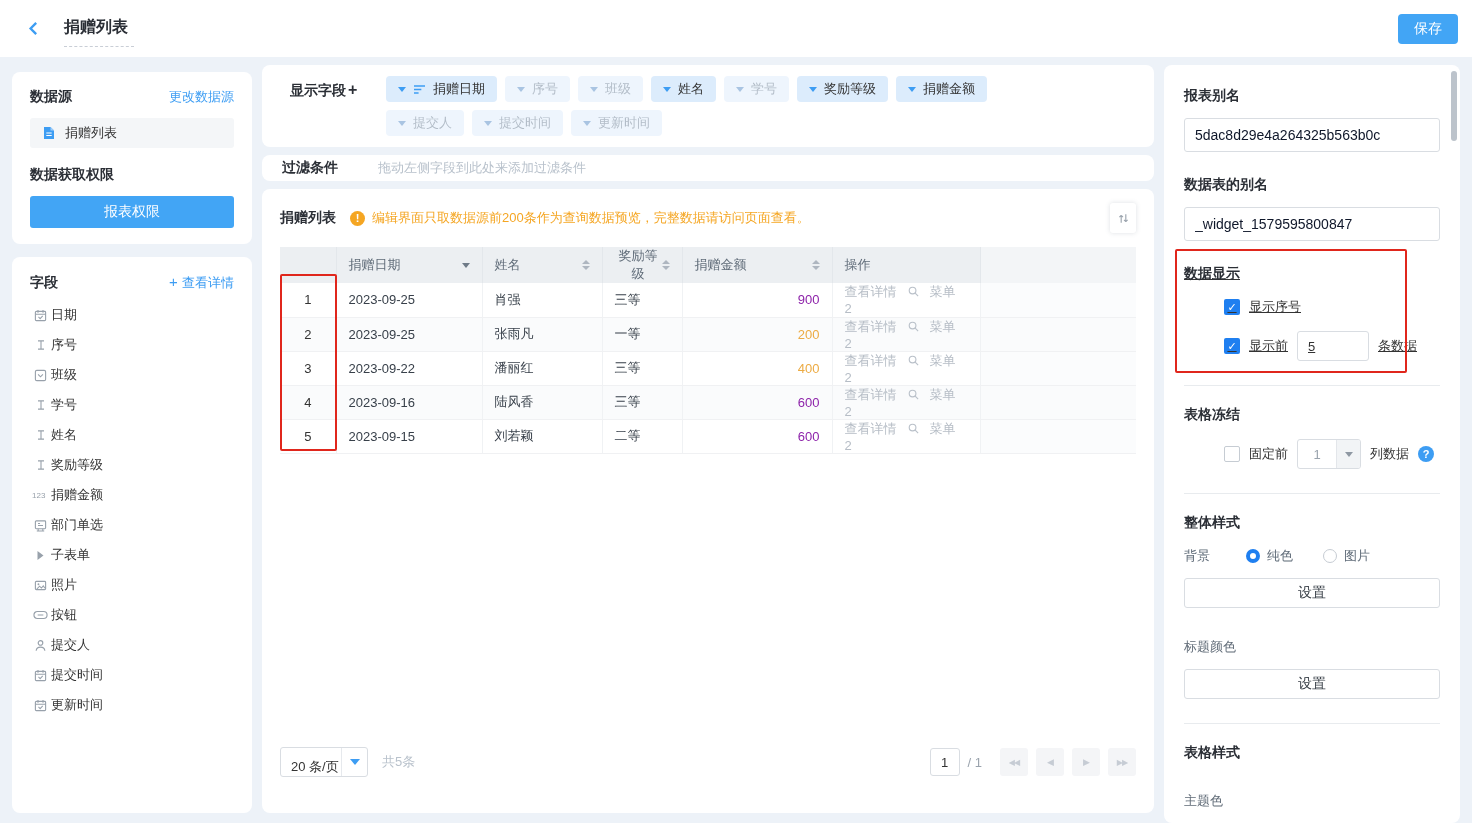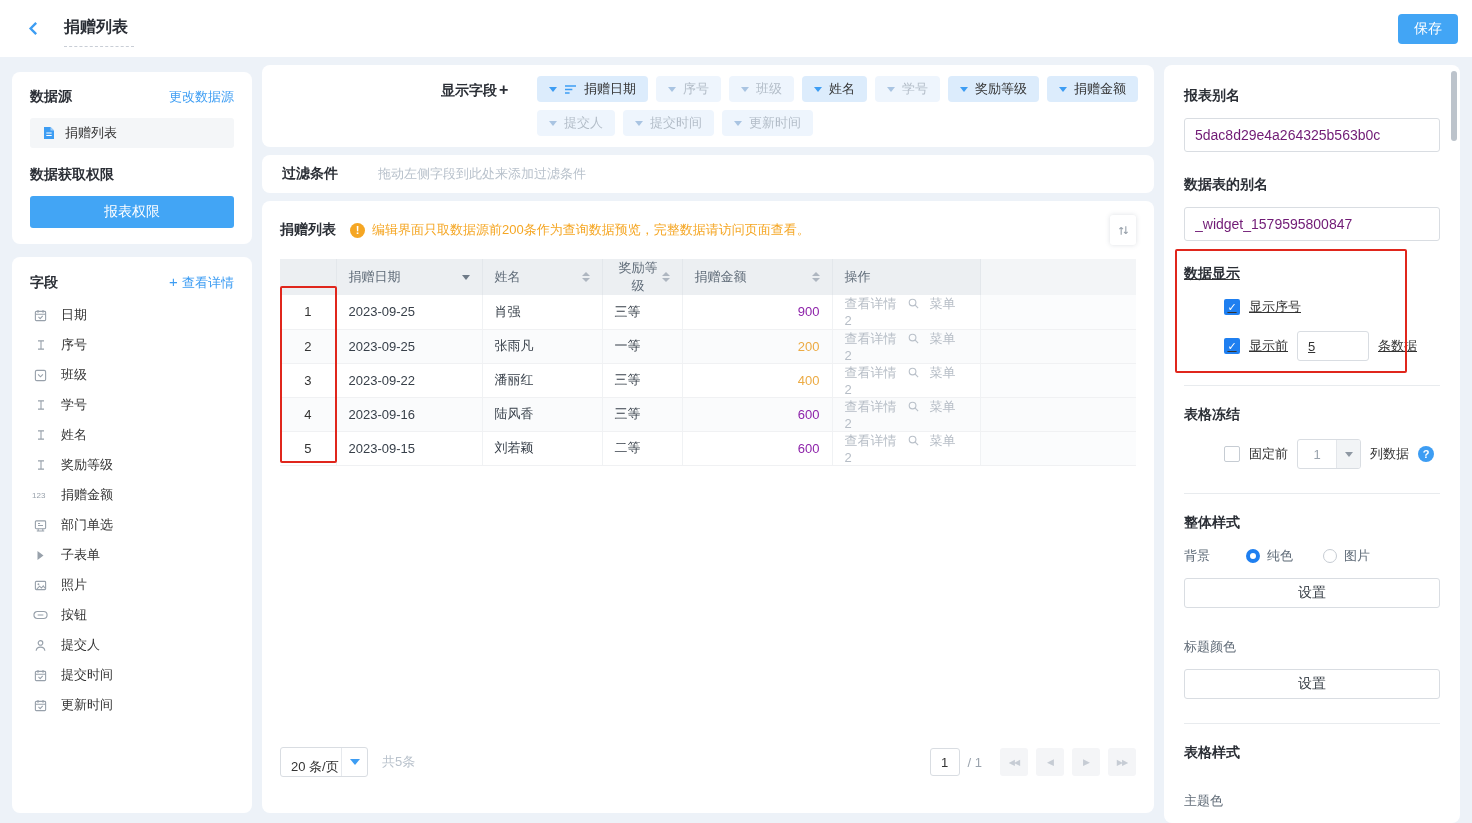--- a/index.html
+++ b/index.html
@@ -24,37 +24,37 @@
   .ds-card { padding:16px 18px 16px; }
   .sec-head { display:flex; justify-content:space-between; align-items:center; }
   .sec-title { font-weight:bold; font-size:14px; color:#2b2f36; }
   .link { color:#3d9df3; font-size:13px; cursor:pointer; text-decoration:none; }
   .link .plus::before { content:"+ "; font-size:15px; }
   .ds-item { margin-top:12px; background:#f4f6f8; border-radius:3px; height:30px; display:flex; align-items:center; gap:8px; padding:0 10px; cursor:pointer; }
   .perm-title { margin-top:18px; }
   .perm-btn { margin-top:12px; width:100%; height:32px; background:#42a5f5; color:#fff; border:none; border-radius:3px; font-size:14px; font-family:inherit; cursor:pointer; }
   .fields-card { flex:1; padding:16px 18px; overflow:hidden; }
   .field-list { list-style:none; margin:8px 0 0; padding:0; }
-  .field-list li { height:30px; display:flex; align-items:center; gap:12px; color:#333; cursor:grab; padding-left:2px; }
+  .field-list li { height:30px; display:flex; align-items:center; gap:2px; color:#333; cursor:grab; padding-left:2px; }
   .field-ic { width:17px; display:inline-flex; justify-content:center; align-items:center; }
   
   .center-col { flex:1; display:flex; flex-direction:column; gap:8px; min-width:0; }
-  .chips-card { padding:11px 16px; display:flex; align-items:flex-start;justify-content:flex-end; }
+  .chips-card { padding:11px 28px; display:flex; align-items:flex-start; }
   .row-label { font-weight:bold; font-size:14px; color:#2b2f36; width:96px; flex:none; margin-top:5px; }
   .add-plus { cursor:pointer; font-weight:bold; }
   .add-plus::before { content:"+"; font-size:16px; margin-left:2px; }
   .chip-rows { display:flex; flex-direction:column; gap:8px; }
   .chip-row { display:flex; gap:8px; }
   .chip { height:26px; border-radius:4px; display:inline-flex; align-items:center; gap:7px; padding:0 12px; cursor:pointer; white-space:nowrap; }
   .chip.active, .chip.sorted { background:#dcecfc; color:#333; }
   .chip.inactive { background:#eef5fd; color:#b3bdc8; }
   .caret { width:0; height:0; border-left:4px solid transparent; border-right:4px solid transparent; border-top:5px solid #3d9df3; }
   .chip.inactive .caret { border-top-color:#a9c4e2; }
   .sortlines { display:inline-flex; align-items:center; }
-  .filter-card { height:38px; display:flex; align-items:center; padding:0 20px; }
+  .filter-card { height:26px; display:flex; align-items:center; padding:0 20px; }
   .filter-card .row-label { margin-top:0; }
   .placeholder { color:#b9c2cc; }
   
   .table-card { flex:1; padding:14px 18px 36px; display:flex; flex-direction:column; position:relative; }
   .table-head { display:flex; align-items:center; gap:14px; }
   .notice { color:#f5a623; display:flex; align-items:center; gap:7px; }
   .warn-ic { width:15px; height:15px; border-radius:50%; background:#f5a623; color:#fff; font-size:11px; font-weight:bold; display:inline-flex; align-items:center; justify-content:center; flex:none; }
   .warn-ic::before { content:"!"; }
   .sort-btn { margin-left:auto; width:26px; height:30px; background:#fff; border:none; border-radius:3px; box-shadow:0 0 5px rgba(70,90,110,.18); cursor:pointer; display:flex; align-items:center; justify-content:center; }
   .table-wrap { margin-top:14px; position:relative; }
@@ -87,21 +87,21 @@
   .pager-right { margin-left:auto; display:flex; align-items:center; gap:8px; }
   .pnum { width:30px; height:28px; border:1px solid #d9dde2; border-radius:3px; text-align:center; font-size:13px; color:#333; font-family:inherit; }
   .ptotal { color:#9aa3ad; margin-right:10px; }
   .nav-btn { width:28px; height:28px; background:#f4f5f7; border:none; border-radius:3px; color:#c6ccd4; cursor:pointer; font-size:8px; letter-spacing:-1px; padding:0; }
   .ic-first::before { content:"◀◀"; } .ic-prev::before { content:"◀"; font-size:9px; }
   .ic-next::before { content:"▶"; font-size:9px; } .ic-last::before { content:"▶▶"; }
   
   .right-card { width:296px; flex:none; padding:22px 20px 0; position:relative; overflow:hidden; margin-bottom:-10px; }
   .rsec { margin-bottom:24px; }
   .rtitle { font-weight:bold; font-size:14px; color:#2b2f36; margin-bottom:13px; }
-  .rinput { width:100%; height:34px; border:1px solid #d9dde2; border-radius:3px; padding:0 10px; font-size:14px; color:#701a75; font-family:inherit; }
+  .rinput { width:100%; height:34px; border:1px solid #d9dde2; border-radius:3px; padding:0 10px; font-size:14px; color:#0f172a; font-family:inherit; }
   .chk-row { display:flex; align-items:center; gap:9px; margin-top:15px; color:#333; cursor:pointer;margin-left:40px; }
   .chk { width:16px; height:16px; border-radius:2px; flex:none; }
   .chk.checked { background:#1f7ff0; color:#fff; display:flex; align-items:center; justify-content:center; font-size:11px; }
   .chk.checked::before { content:"✓"; }
   .chk.unchecked { background:#fff; border:1px solid #c6ccd3; }
   .small-input { width:72px; height:30px; border:1px solid #d9dde2; border-radius:3px; padding:0 10px; font-size:13px; color:#333; font-family:inherit; }
   .mini-select { display:inline-flex; align-items:center; border:1px solid #d9dde2; border-radius:3px; height:30px; overflow:hidden; cursor:pointer; }
   .msel-val { width:38px; text-align:center; color:#9aa3ad; }
   .msel-caret { width:24px; height:100%; background:#f2f4f6; border-left:1px solid #e3e6ea; display:flex; align-items:center; justify-content:center; }
   .msel-caret i { width:0; height:0; border-left:4px solid transparent; border-right:4px solid transparent; border-top:5px solid #8f98a3; }

